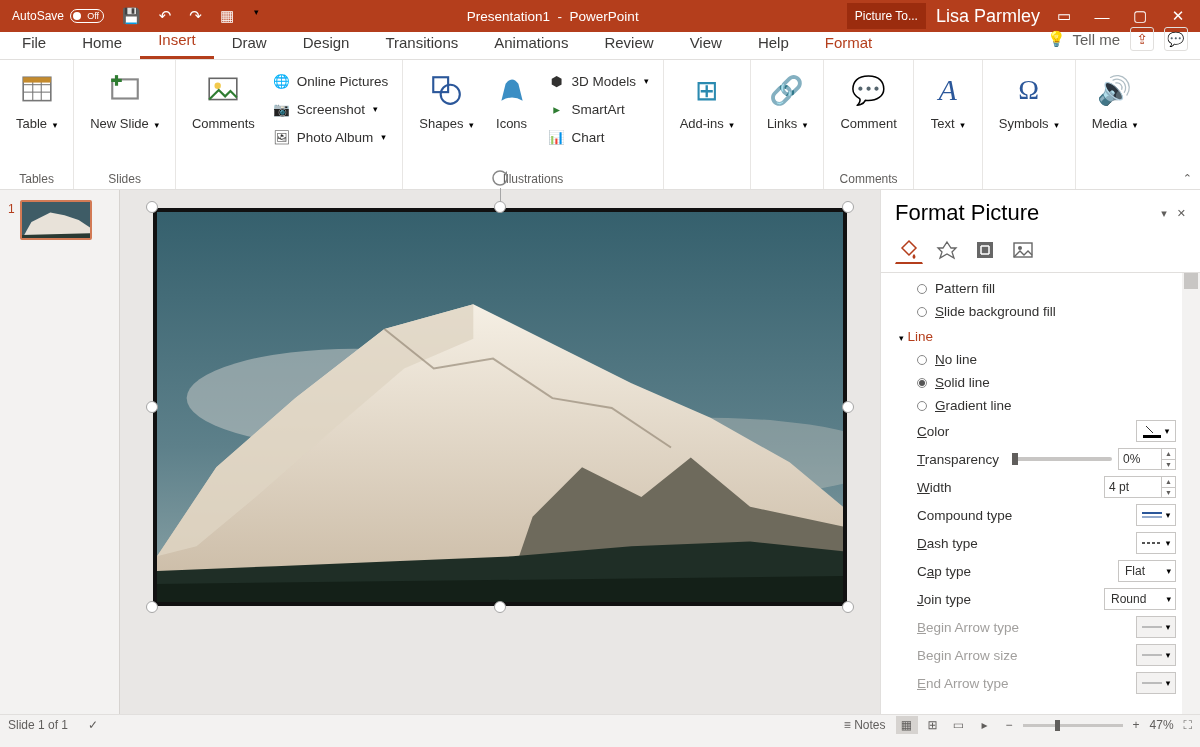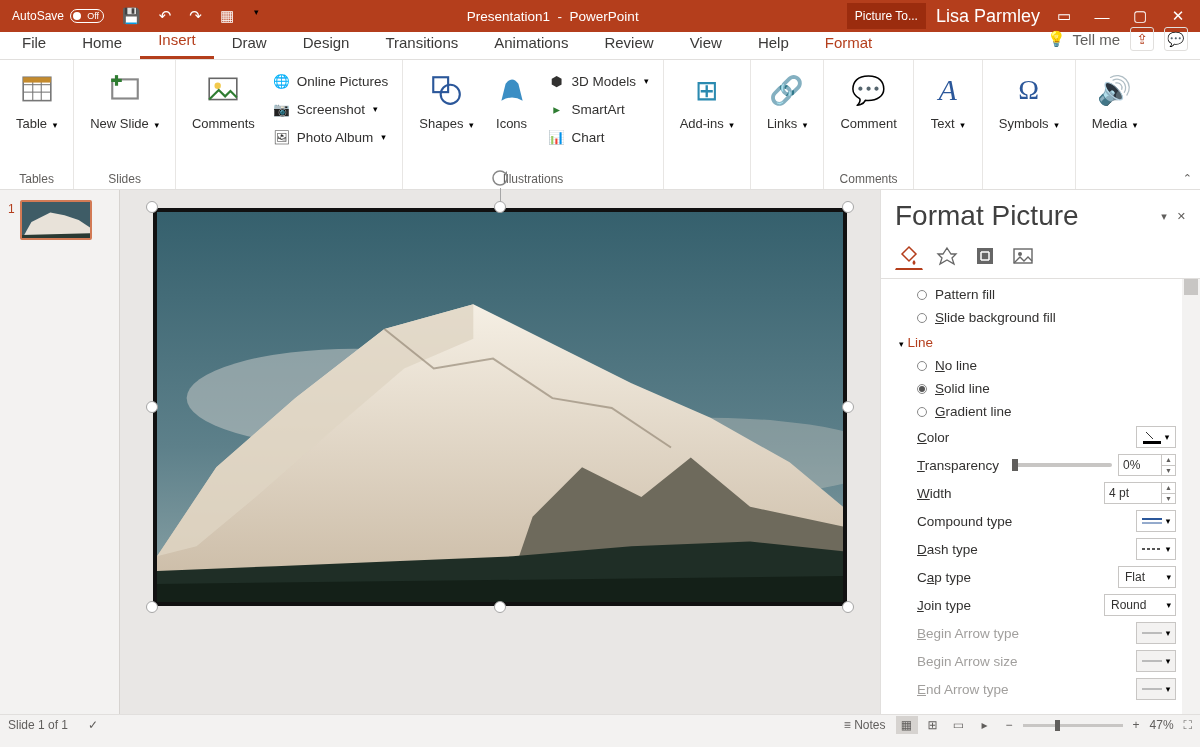--- a/index.html
+++ b/index.html
@@ -56,21 +56,21 @@
   .canvas-pic { border: 4px solid #111; width: 694px; height: 398px; }
   .sel-handle { position: absolute; width: 12px; height: 12px; background: #fff; border: 1px solid #a6a6a6; border-radius: 50%; }
   .sh-tl { top: -7px; left: -7px; } .sh-tr { top: -7px; right: -7px; }
   .sh-bl { bottom: -7px; left: -7px; } .sh-br { bottom: -7px; right: -7px; }
   .sh-t { top: -7px; left: calc(50% - 6px); } .sh-b { bottom: -7px; left: calc(50% - 6px); }
   .sh-l { left: -7px; top: calc(50% - 6px); } .sh-r { right: -7px; top: calc(50% - 6px); }
   
   
   .pane { width: 320px; background: #fff; border-left: 1px solid #e1dfdd; display: flex; flex-direction: column; }
   .pane-head { display: flex; justify-content: space-between; padding: 10px 14px 2px; align-items: center; }
-  .pane-title { color: #404040; font-size: 28px; font-weight: 400; }
+  .pane-title { color: #000000; font-size: 22px; font-weight: 400; }
   .pane-ctrl { display: flex; gap: 10px; color: #605e5c; font-size: 11px; }
   .pane-icons { display: flex; gap: 10px; padding: 8px 14px; border-bottom: 1px solid #e1dfdd; }
   .pane-icon { width: 28px; height: 28px; display: flex; align-items: center; justify-content: center; border: 1px solid transparent; cursor: pointer; }
   .pane-icon.active { border-bottom: 2px solid #b43e1c; }
   .pane-body { flex: 1; overflow: hidden; position: relative; padding: 4px 6px 4px 14px; font-size: 13.5px; color: #323130; }
   .pane-scroll { position: absolute; right: 0; top: 0; bottom: 0; width: 18px; background: #f3f2f1; }
   .pane-scroll-thumb { position: absolute; top: 0; right: 2px; width: 14px; height: 16px; background: #c8c6c4; cursor: pointer; }
   .radio-row { display: flex; align-items: center; gap: 8px; padding: 4px 0 4px 22px; cursor: pointer; }
   .radio { width: 10px; height: 10px; border: 1px solid #888; border-radius: 50%; display: inline-block; }
   .radio.sel::after { content: ""; display: block; width: 6px; height: 6px; background: #555; border-radius: 50%; margin: 1px; }

